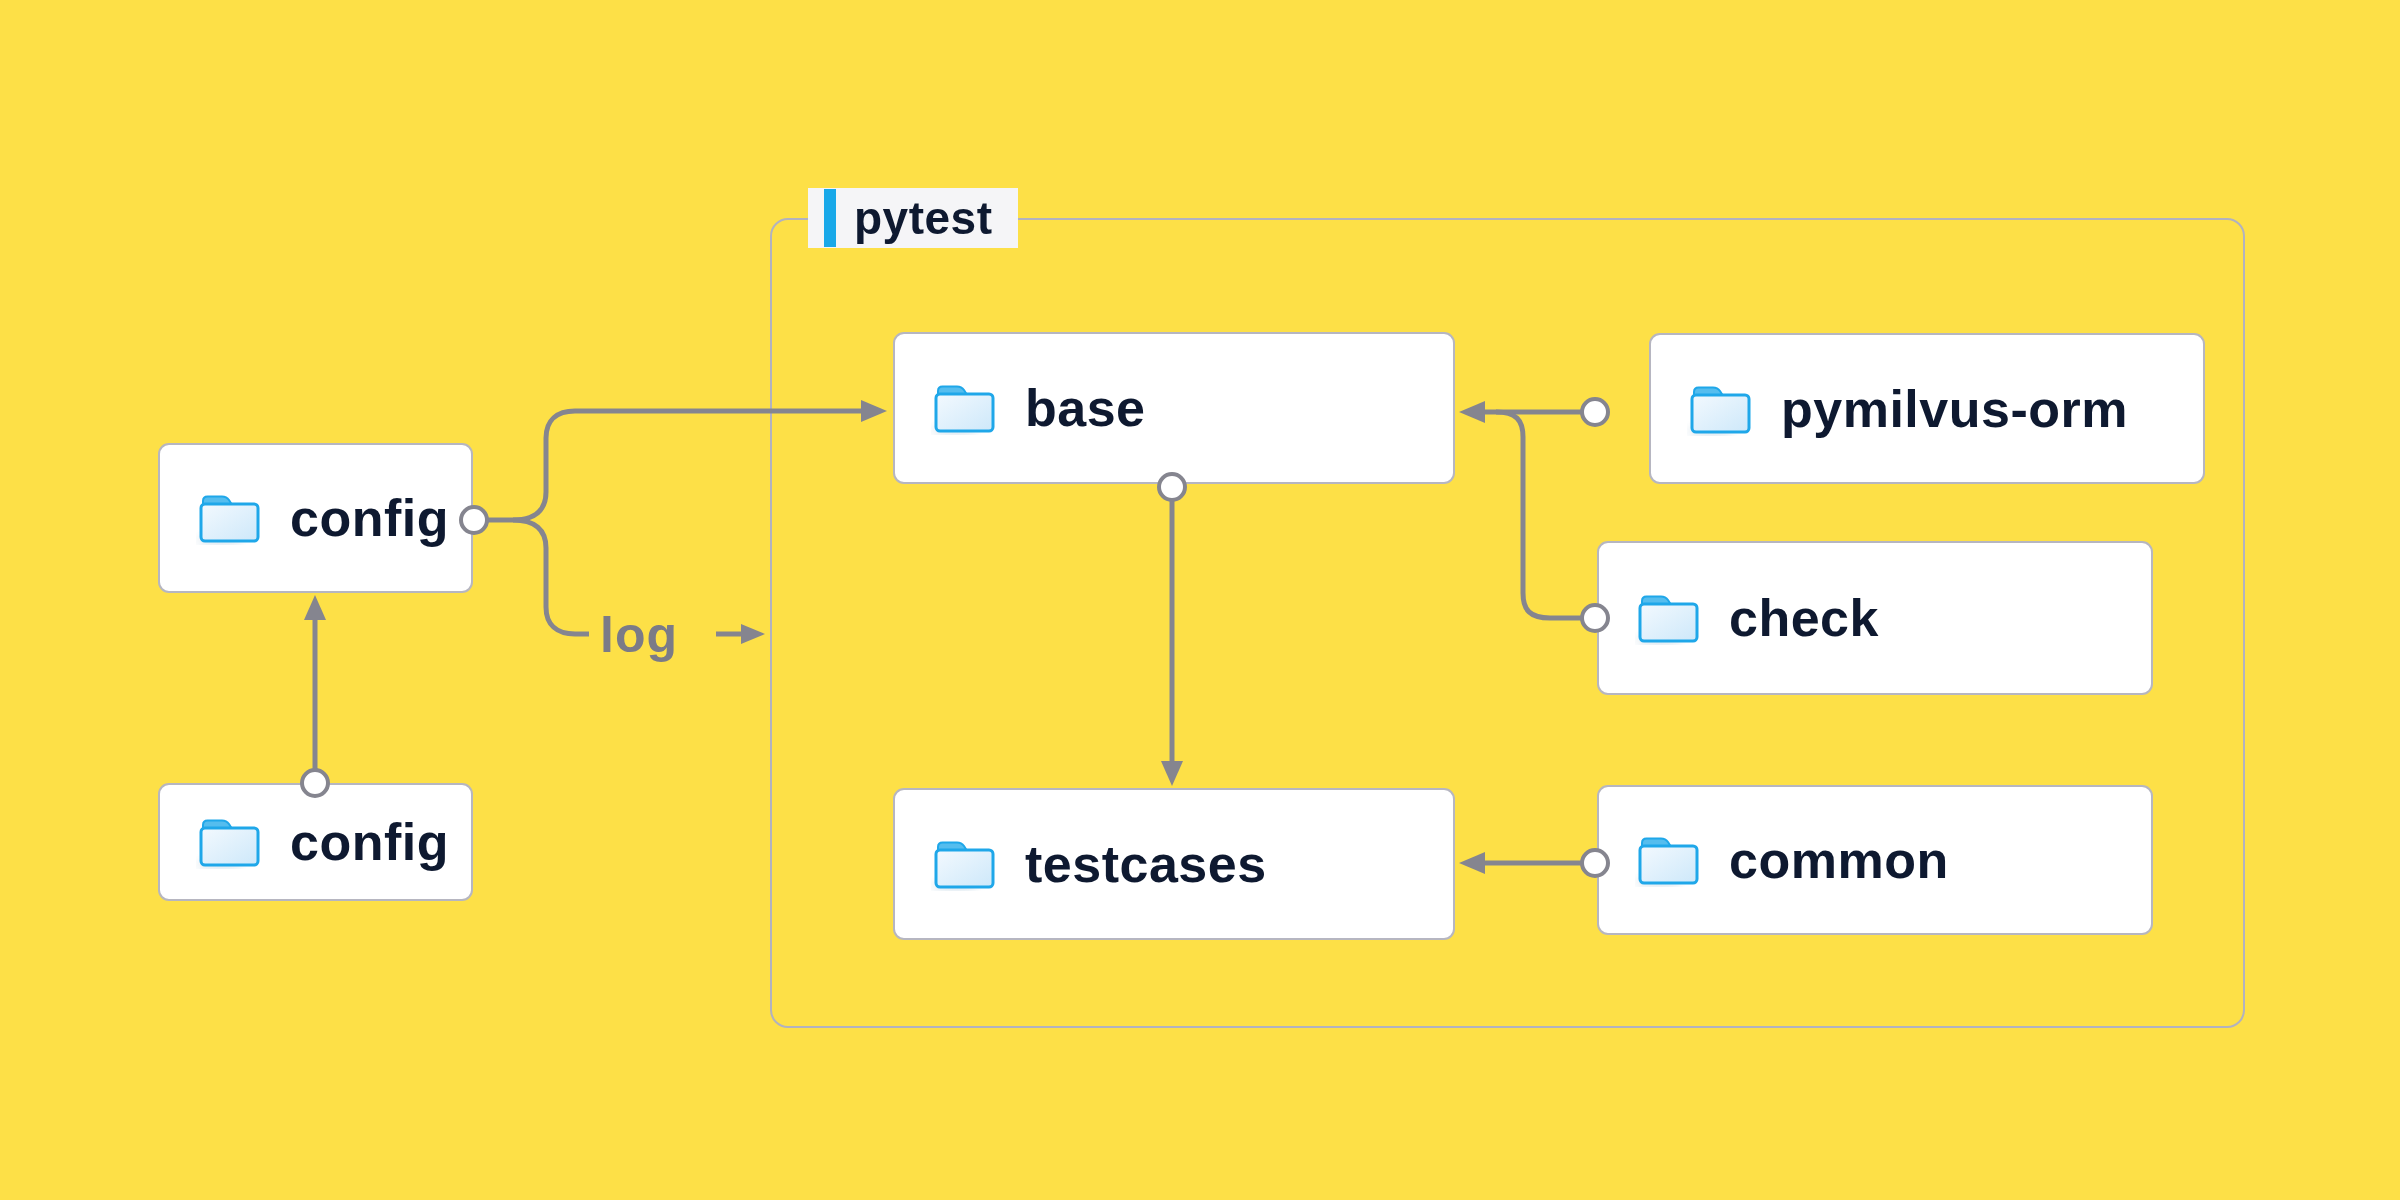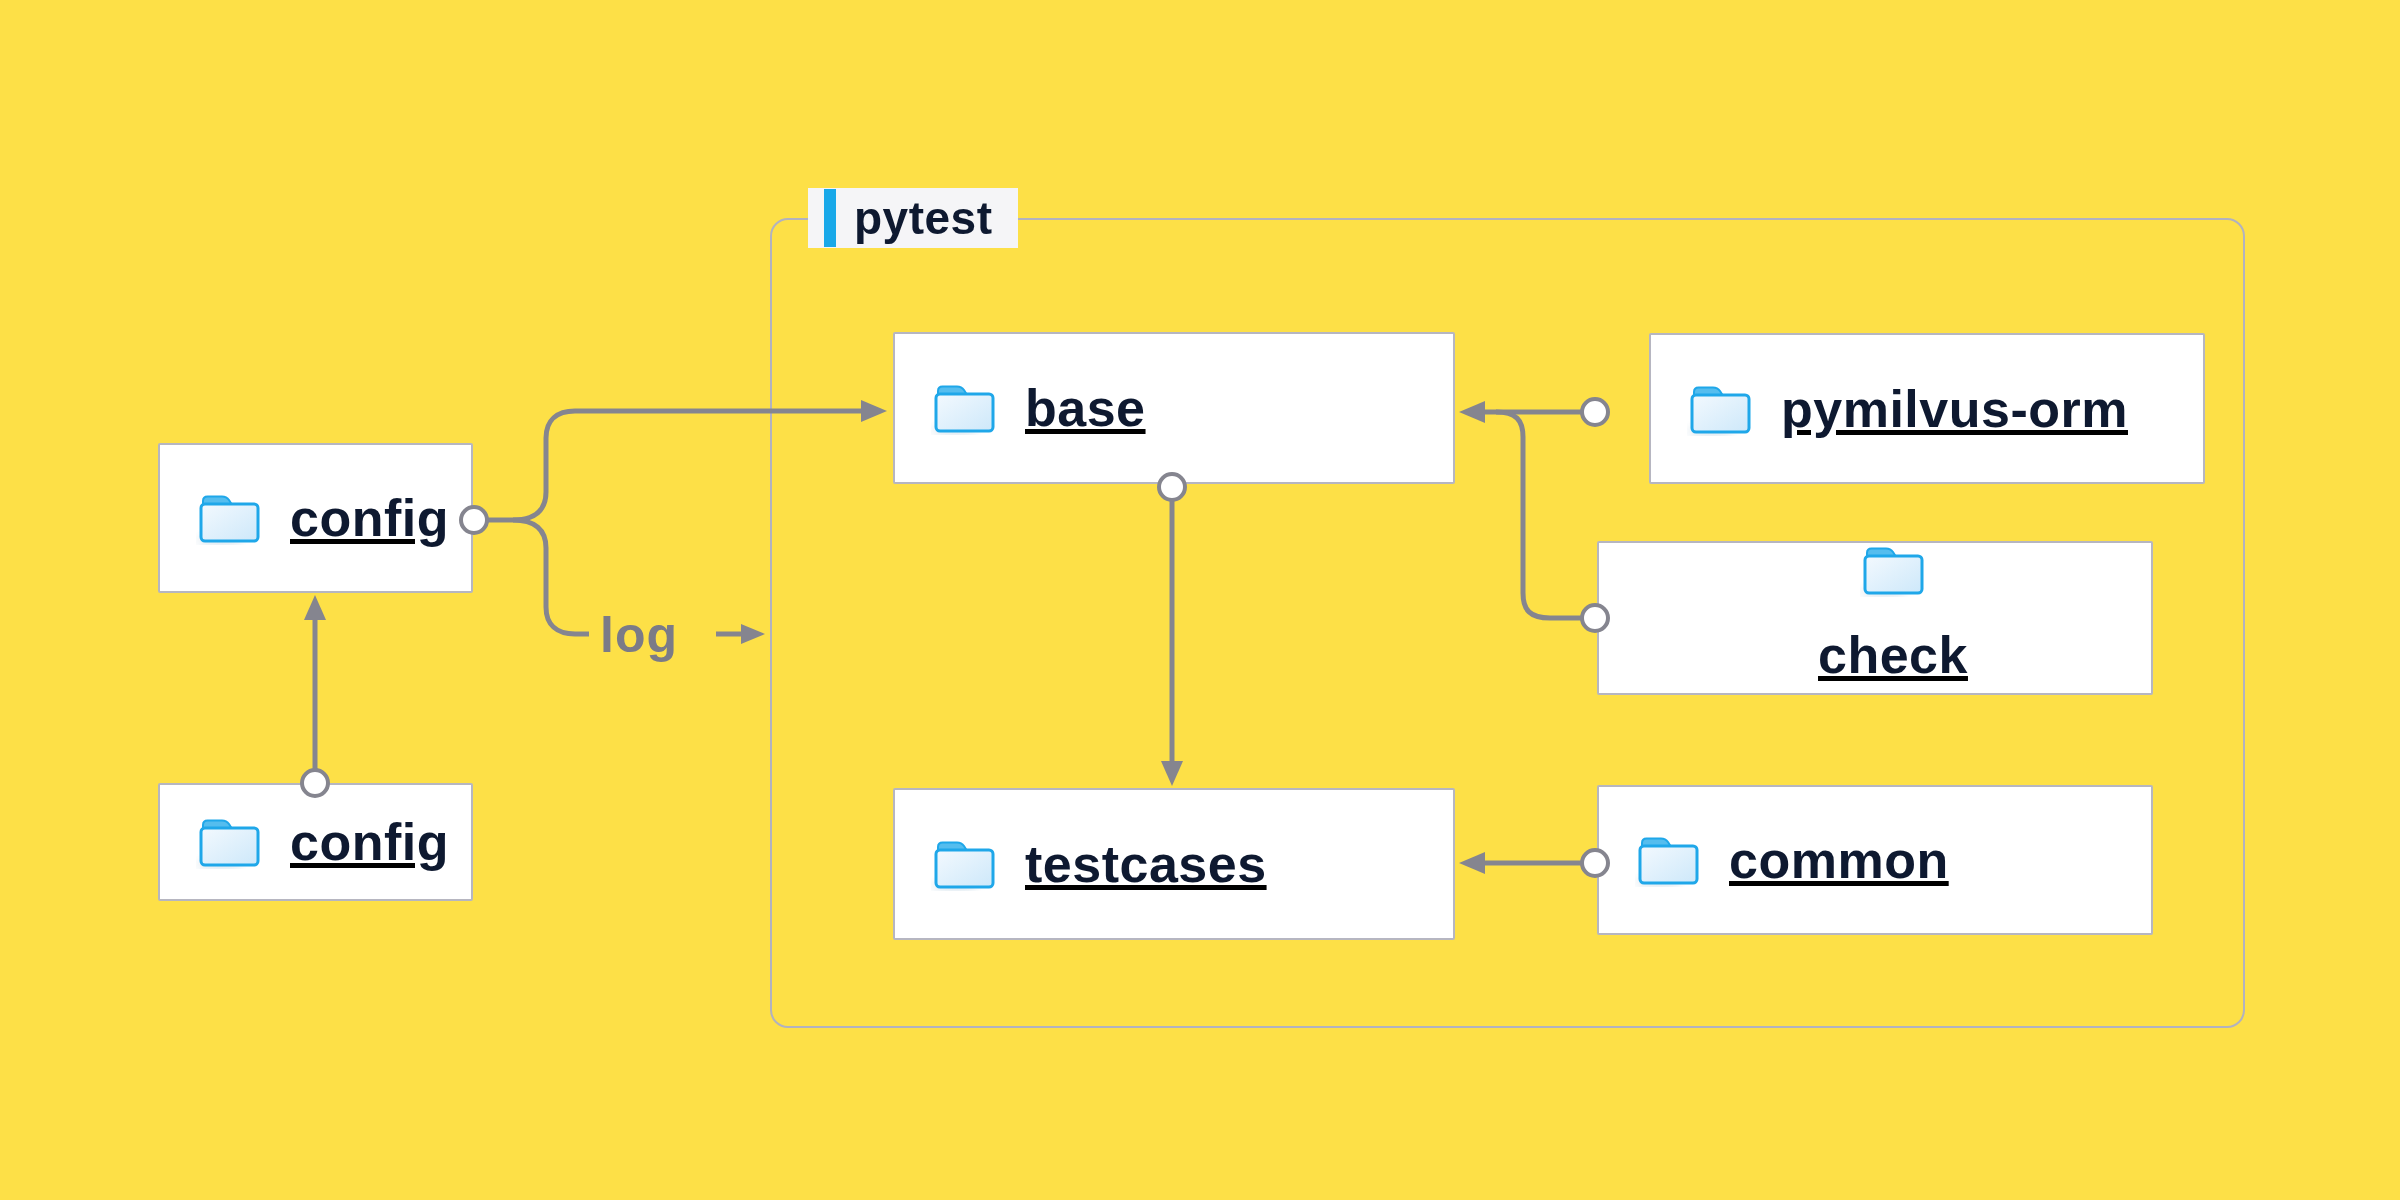--- a/index.html
+++ b/index.html
@@ -41,43 +41,42 @@
   .group-label .group-title {
     font-size: 46px;
     font-weight: 600;
     color: #0e1930;
     letter-spacing: 0.5px;
   }
   .node {
     position: absolute;
     background: #ffffff;
     border: 2px solid #b6b6c1;
-    border-radius: 2px;
+    border-radius: 11px;
     box-sizing: border-box;
     display: flex;
     align-items: center;
     padding-left: 36px;
     gap: 28px;
     z-index: 2;
-    text-decoration: underline;
   }
   .node .label {
     font-size: 52px;
     font-weight: 700;
     color: #0e1930;
     letter-spacing: 0.5px;
     white-space: nowrap;
   }
   .node .icon-wrap { flex: 0 0 auto; display: flex; }
   #node-utils        { left: 158px;  top: 443px; width: 315px; height: 150px; }
   #node-config       { left: 158px;  top: 783px; width: 315px; height: 118px; align-items: center; }
   #node-base         { left: 893px;  top: 332px; width: 562px; height: 152px; }
   #node-testcases    { left: 893px;  top: 788px; width: 562px; height: 152px; }
   #node-pymilvus-orm { left: 1649px; top: 333px; width: 556px; height: 151px; }
-  #node-check        { left: 1597px; top: 541px; width: 556px; height: 154px; flex-direction: column; }
+  #node-check        { left: 1597px; top: 541px; width: 556px; height: 154px; }
   #node-common       { left: 1597px; top: 785px; width: 556px; height: 150px; }
   .edges-layer {
     position: absolute;
     left: 0; top: 0;
     width: 2400px; height: 1200px;
     z-index: 4;
     pointer-events: none;
   }
   .log-label {
     position: absolute;

